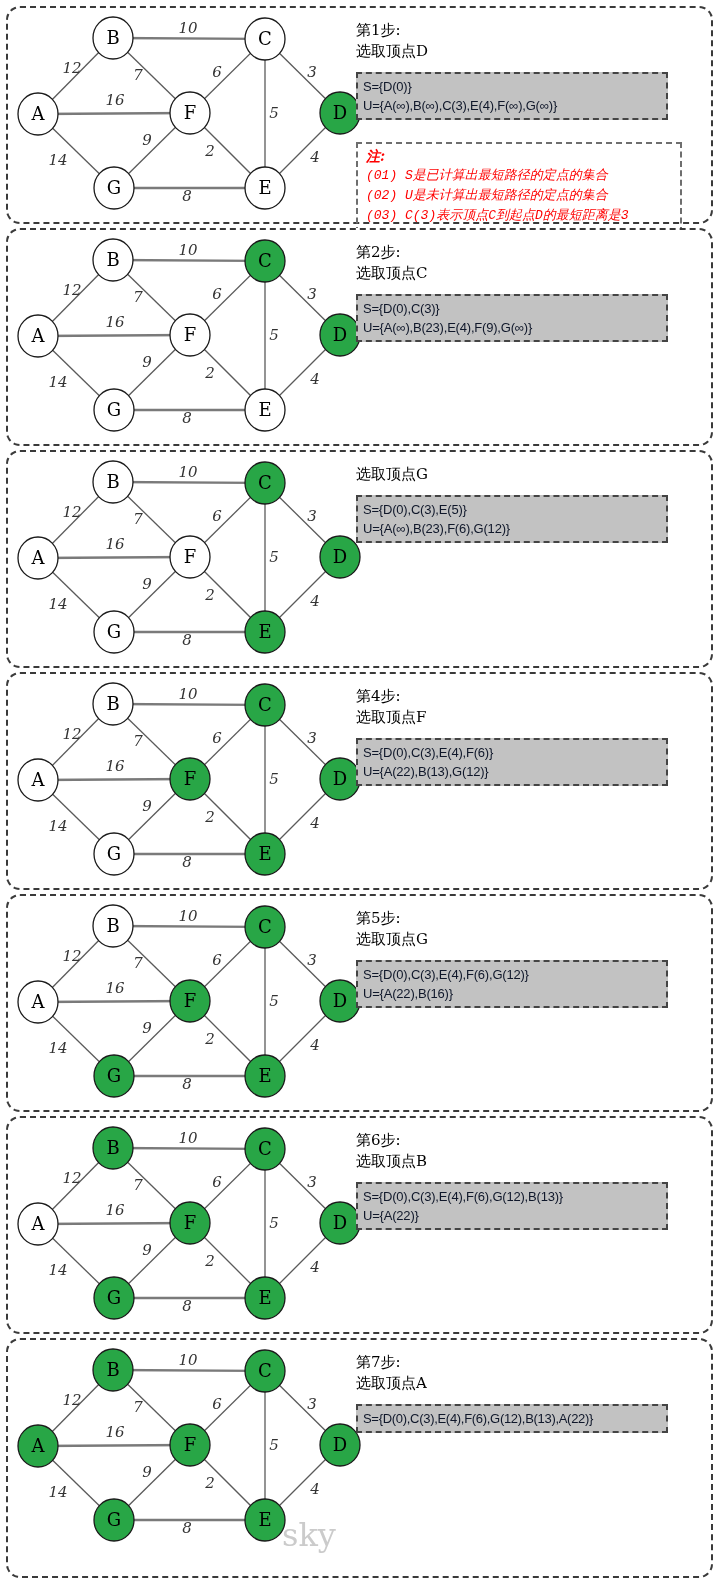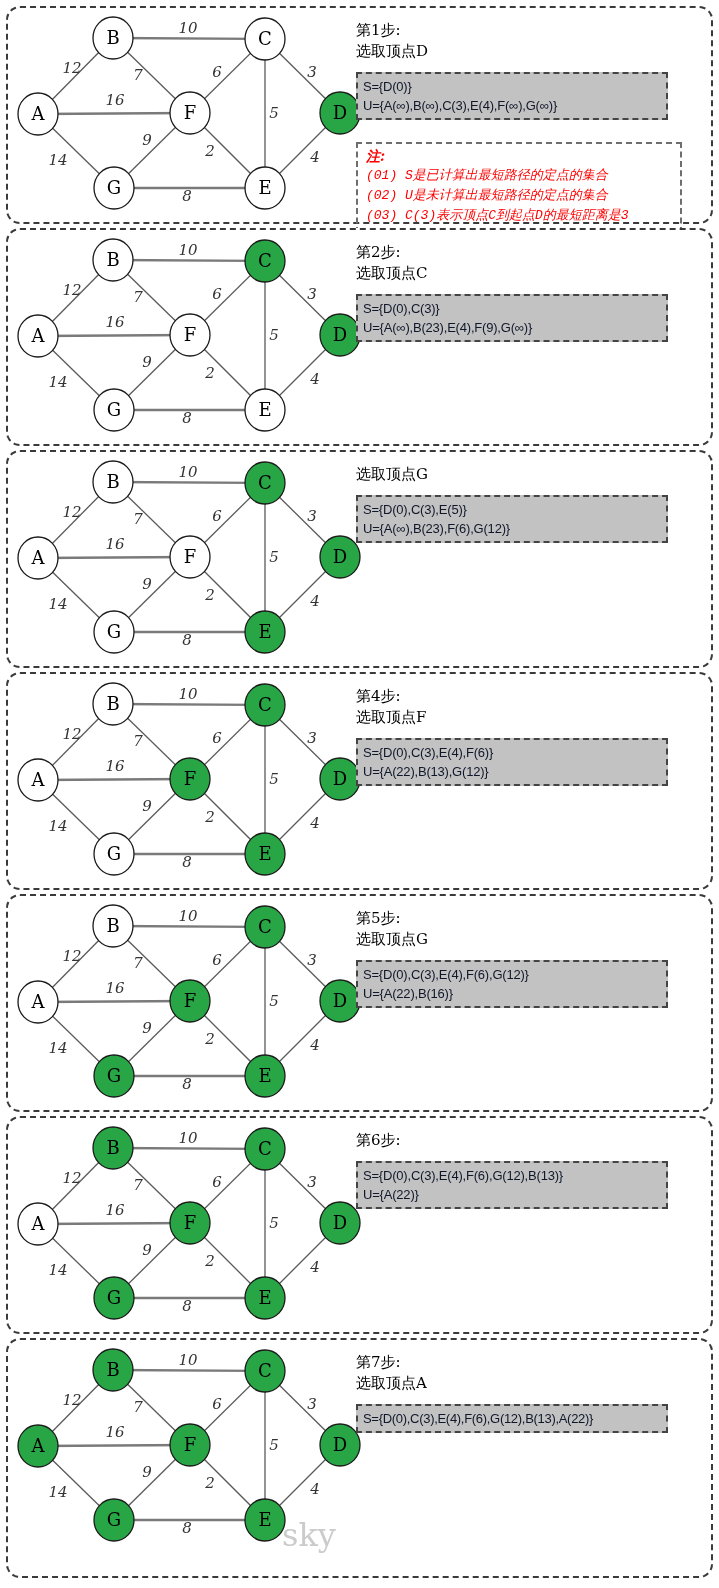--- a/index.html
+++ b/index.html
@@ -366,20 +366,21 @@
         <text x="330" y="109" class="node-letter">D</text>
         <ellipse cx="255" cy="178" rx="20" ry="21" class="node-ellipse selected"></ellipse>
         <text x="255" y="184" class="node-letter">E</text>
         <ellipse cx="180" cy="103" rx="20" ry="21" class="node-ellipse selected"></ellipse>
         <text x="180" y="109" class="node-letter">F</text>
         <ellipse cx="104" cy="178" rx="20" ry="21" class="node-ellipse selected"></ellipse>
         <text x="104" y="184" class="node-letter">G</text>
       </svg>
     <div class="right">
       <div class="step-title">第6步:</div>
+      <div class="step-subtitle">选取顶点B</div>
       <div class="set-box">
         <div class="set-line s">S={D(0),C(3),E(4),F(6),G(12),B(13)}</div>
         <div class="set-line u">U={A(22)}</div>
       </div>
 
     </div>
   </section>
 
   <section class="panel">
     <svg class="graph" width="395" height="214">

